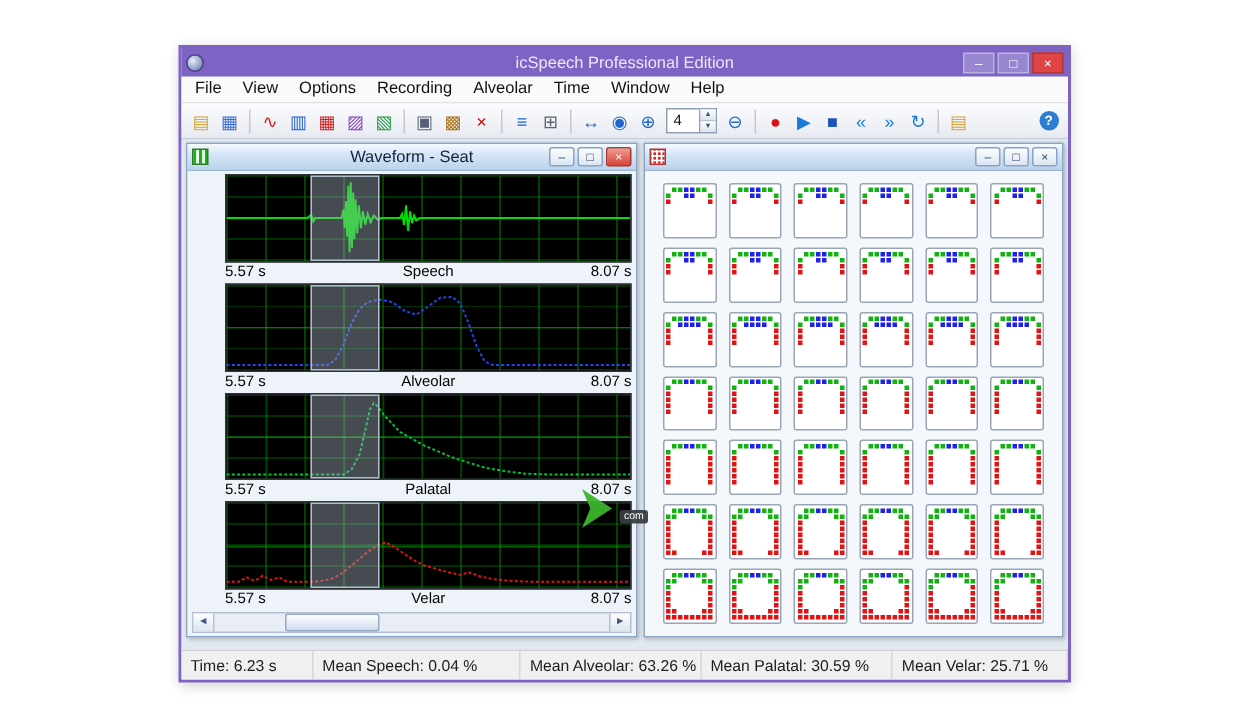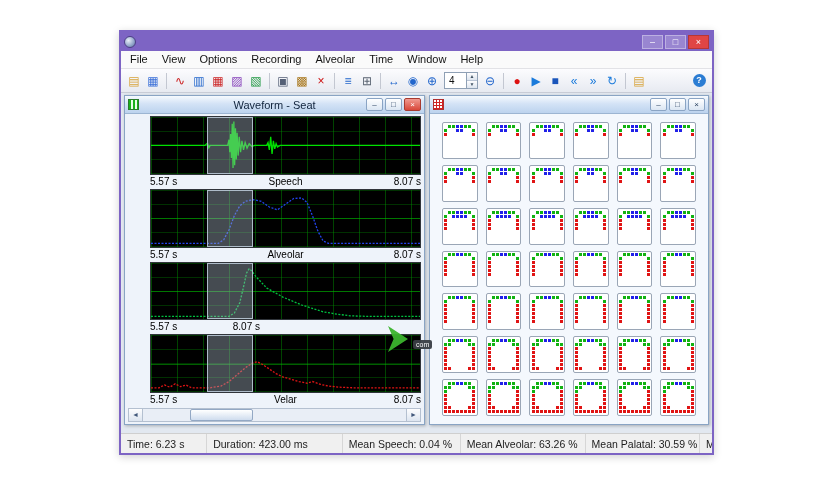--- a/index.html
+++ b/index.html
@@ -108,20 +108,21 @@
     padding:1px 3px; border-radius:2px; }
 </style>
 </head>
 <body>
 
 <div class="page">
   <div class="app-window">
 
     <div class="titlebar">
       <div class="app-icon"></div>
+      <div class="window-title">icSpeech Professional Edition</div>
       <div class="win-btns">
         <div class="winbtn">–</div>
         <div class="winbtn">□</div>
         <div class="winbtn close">×</div>
       </div>
     </div>
 
     <div class="menubar">
         <div class="menu-item">File</div>
         <div class="menu-item">View</div>
@@ -263,20 +264,21 @@
               </div>
               <div class="panel-block">
                 <div class="chart">
                   <svg viewBox="0 0 100 50" preserveAspectRatio="none" class="wave">
                     <polyline points="0.00,47.00 29.00,47.00 31.00,44.00 33.00,35.00 34.50,20.00 35.50,9.00 36.50,5.00 37.50,7.00 39.00,12.00 41.00,17.00 43.00,22.00 46.00,26.00 49.00,30.00 52.00,33.00 56.00,37.00 60.00,40.00 64.00,43.00 69.00,45.00 74.00,46.50 80.00,47.00 100.00,47.00" fill="none" stroke="#00c040" stroke-width="1.3" vector-effect="non-scaling-stroke" stroke-dasharray="2 1.5"></polyline>
                   </svg>
                   <div class="selection" style="left: 21%; width: 17%;"></div>
                 </div>
                 <div class="panel-labels">
                   <span class="pl-left">5.57 s</span>
+                  <span class="pl-center">Palatal</span>
                   <span class="pl-right">8.07 s</span>
                 </div>
               </div>
               <div class="panel-block">
                 <div class="chart">
                   <svg viewBox="0 0 100 50" preserveAspectRatio="none" class="wave">
                     <polyline points="0.00,46.50 3.00,46.50 5.00,44.00 7.00,46.00 9.00,43.00 11.00,45.50 13.00,44.00 15.00,46.50 22.00,46.50 26.00,45.00 29.00,41.00 32.00,35.00 35.00,29.00 37.50,25.00 39.50,23.50 41.50,26.00 44.00,30.00 46.50,34.00 49.00,37.00 52.00,39.00 55.00,41.00 58.00,42.50 60.00,41.00 63.00,43.50 66.00,45.00 70.00,46.00 75.00,46.50 100.00,46.50" fill="none" stroke="#e01414" stroke-width="1.3" vector-effect="non-scaling-stroke" stroke-dasharray="2 1.5"></polyline>
                   </svg>
                   <div class="selection" style="left: 21%; width: 17%;"></div>
                 </div>
@@ -3163,21 +3165,20 @@
                 <div class="dot" style="background: rgb(224, 20, 20);"></div>
               </div>
             </div>
           </div>
       </div>
 
     </div>
 
     <div class="statusbar">
         <div class="status-seg">Time: 6.23 s</div>
-        <div class="status-seg">Duration: 423.00 ms</div>
         <div class="status-seg">Mean Speech: 0.04 %</div>
         <div class="status-seg">Mean Alveolar: 63.26 %</div>
         <div class="status-seg">Mean Palatal: 30.59 %</div>
         <div class="status-seg">Mean Velar: 25.71 %</div>
       </div>
   </div>
 
   <div class="watermark">
     <div class="wm-logo"></div>
     <div class="wm-badge">com</div>

